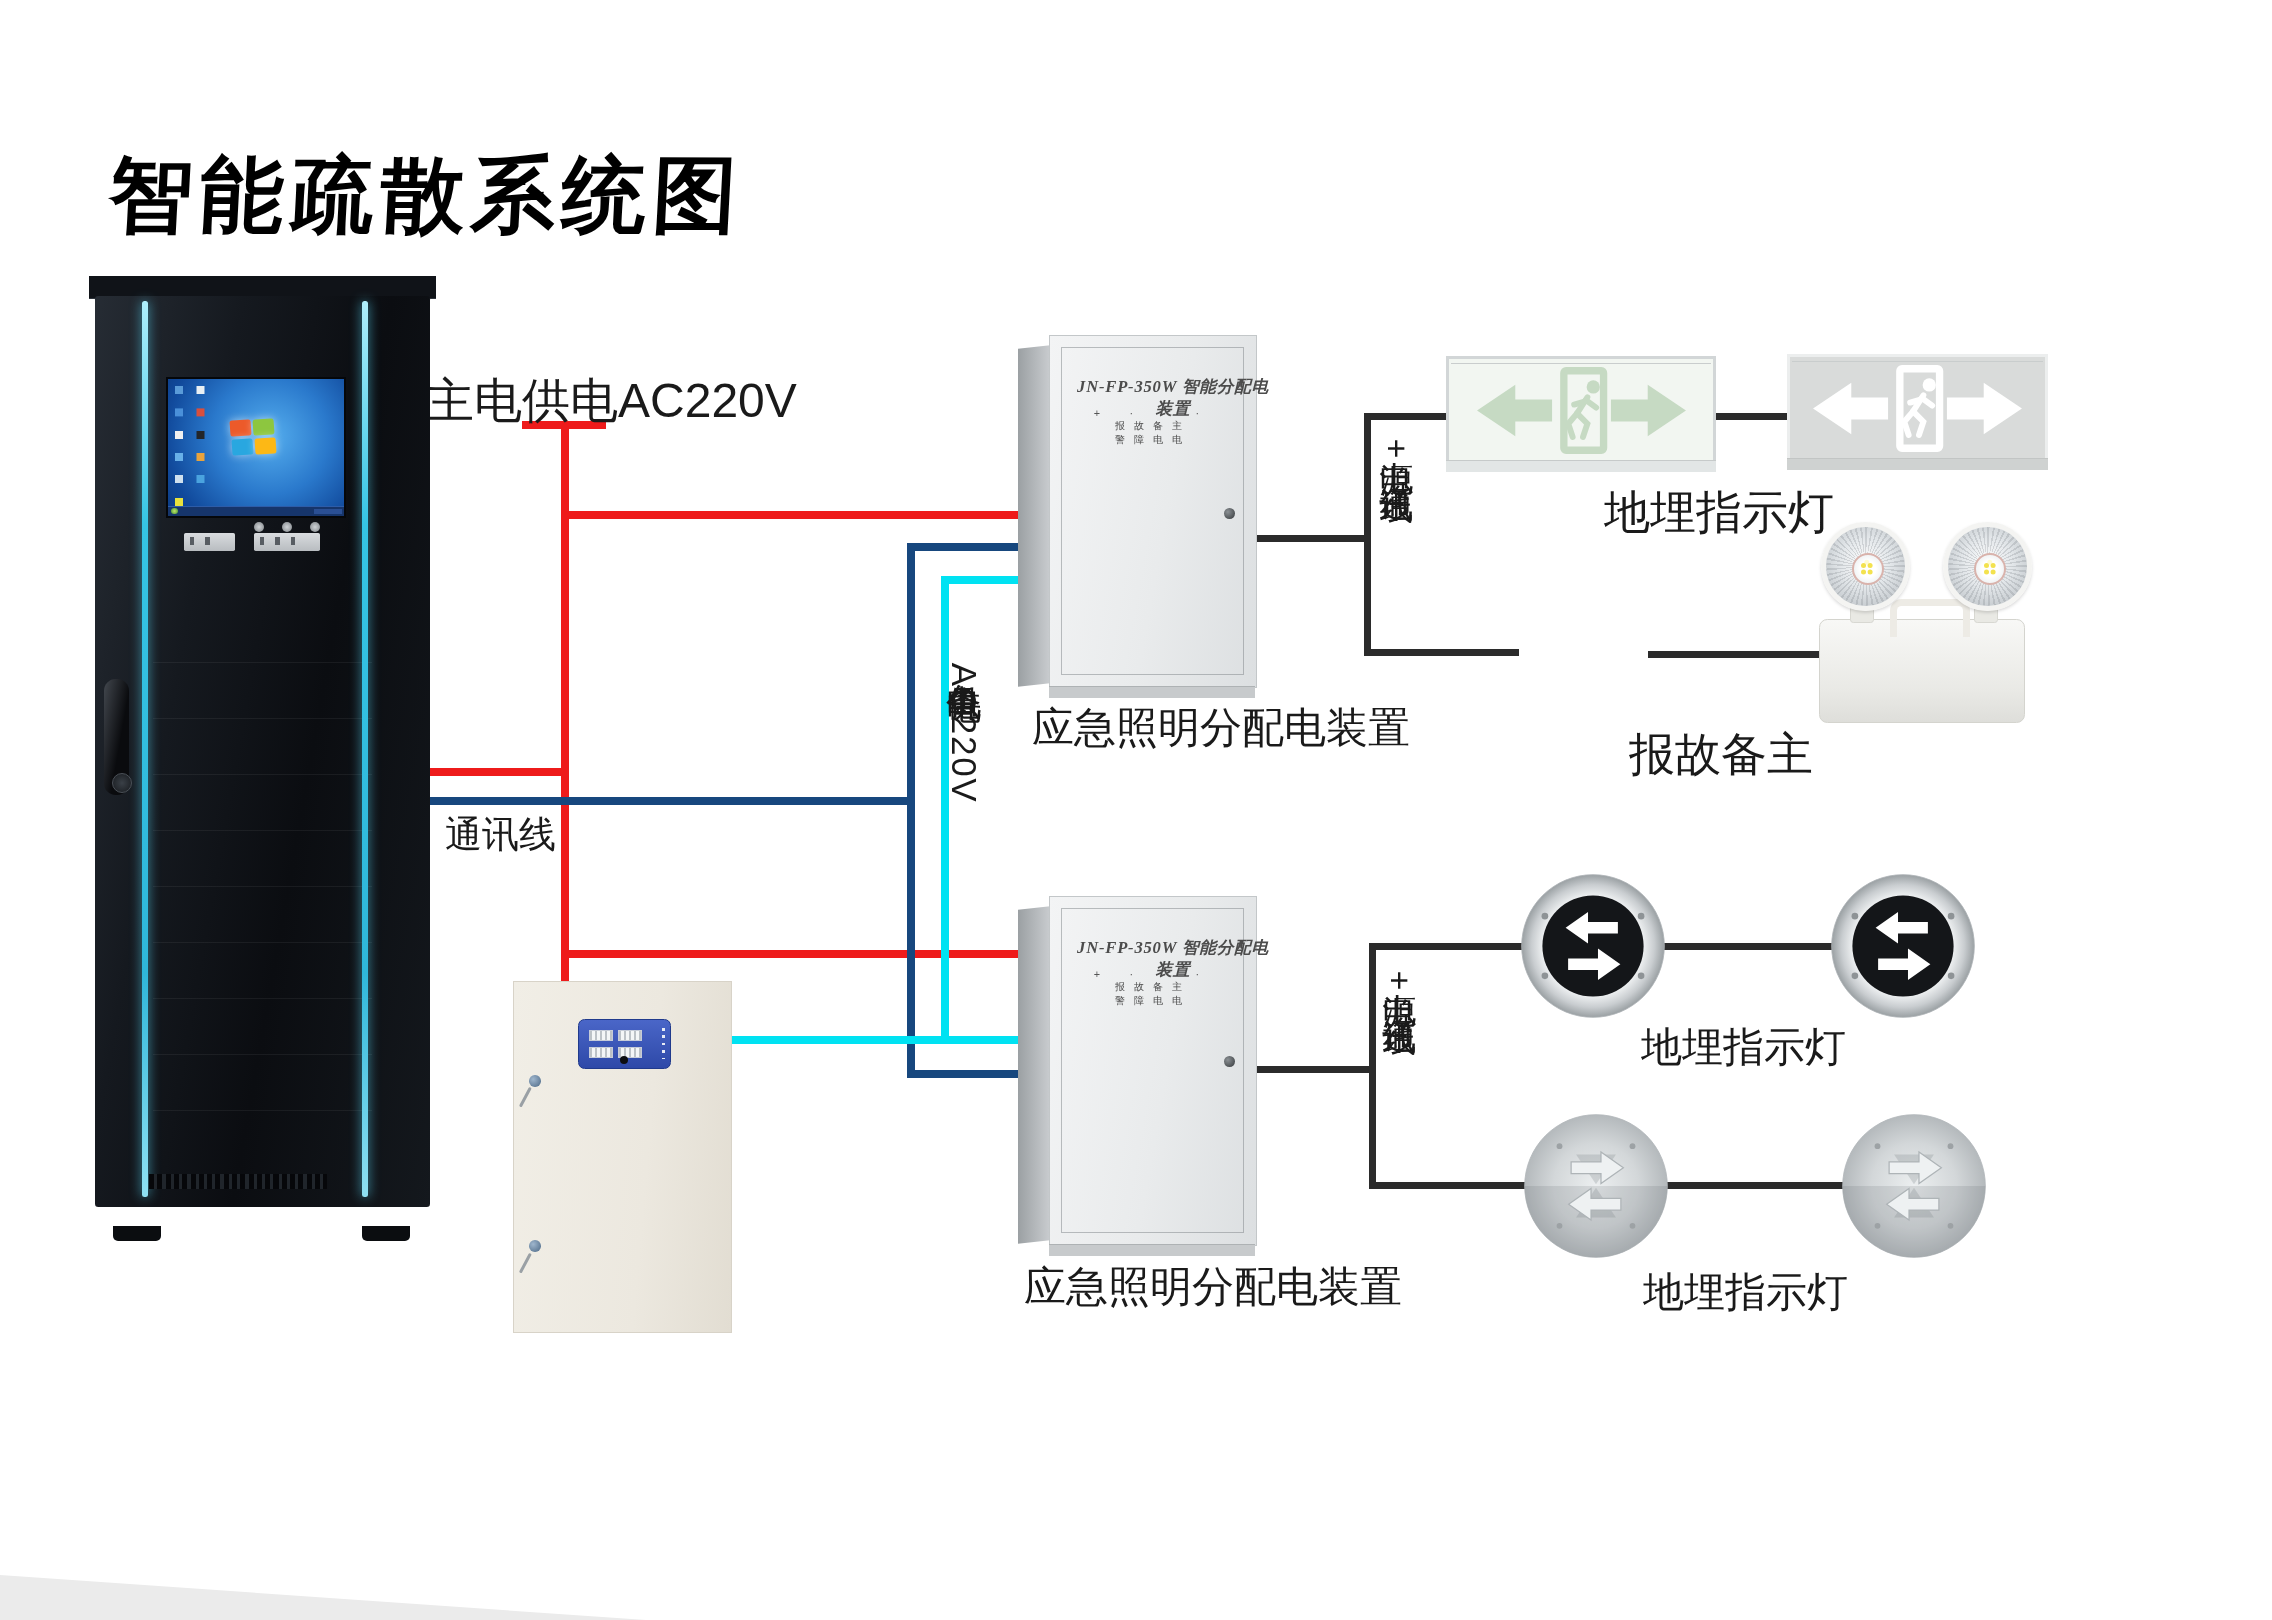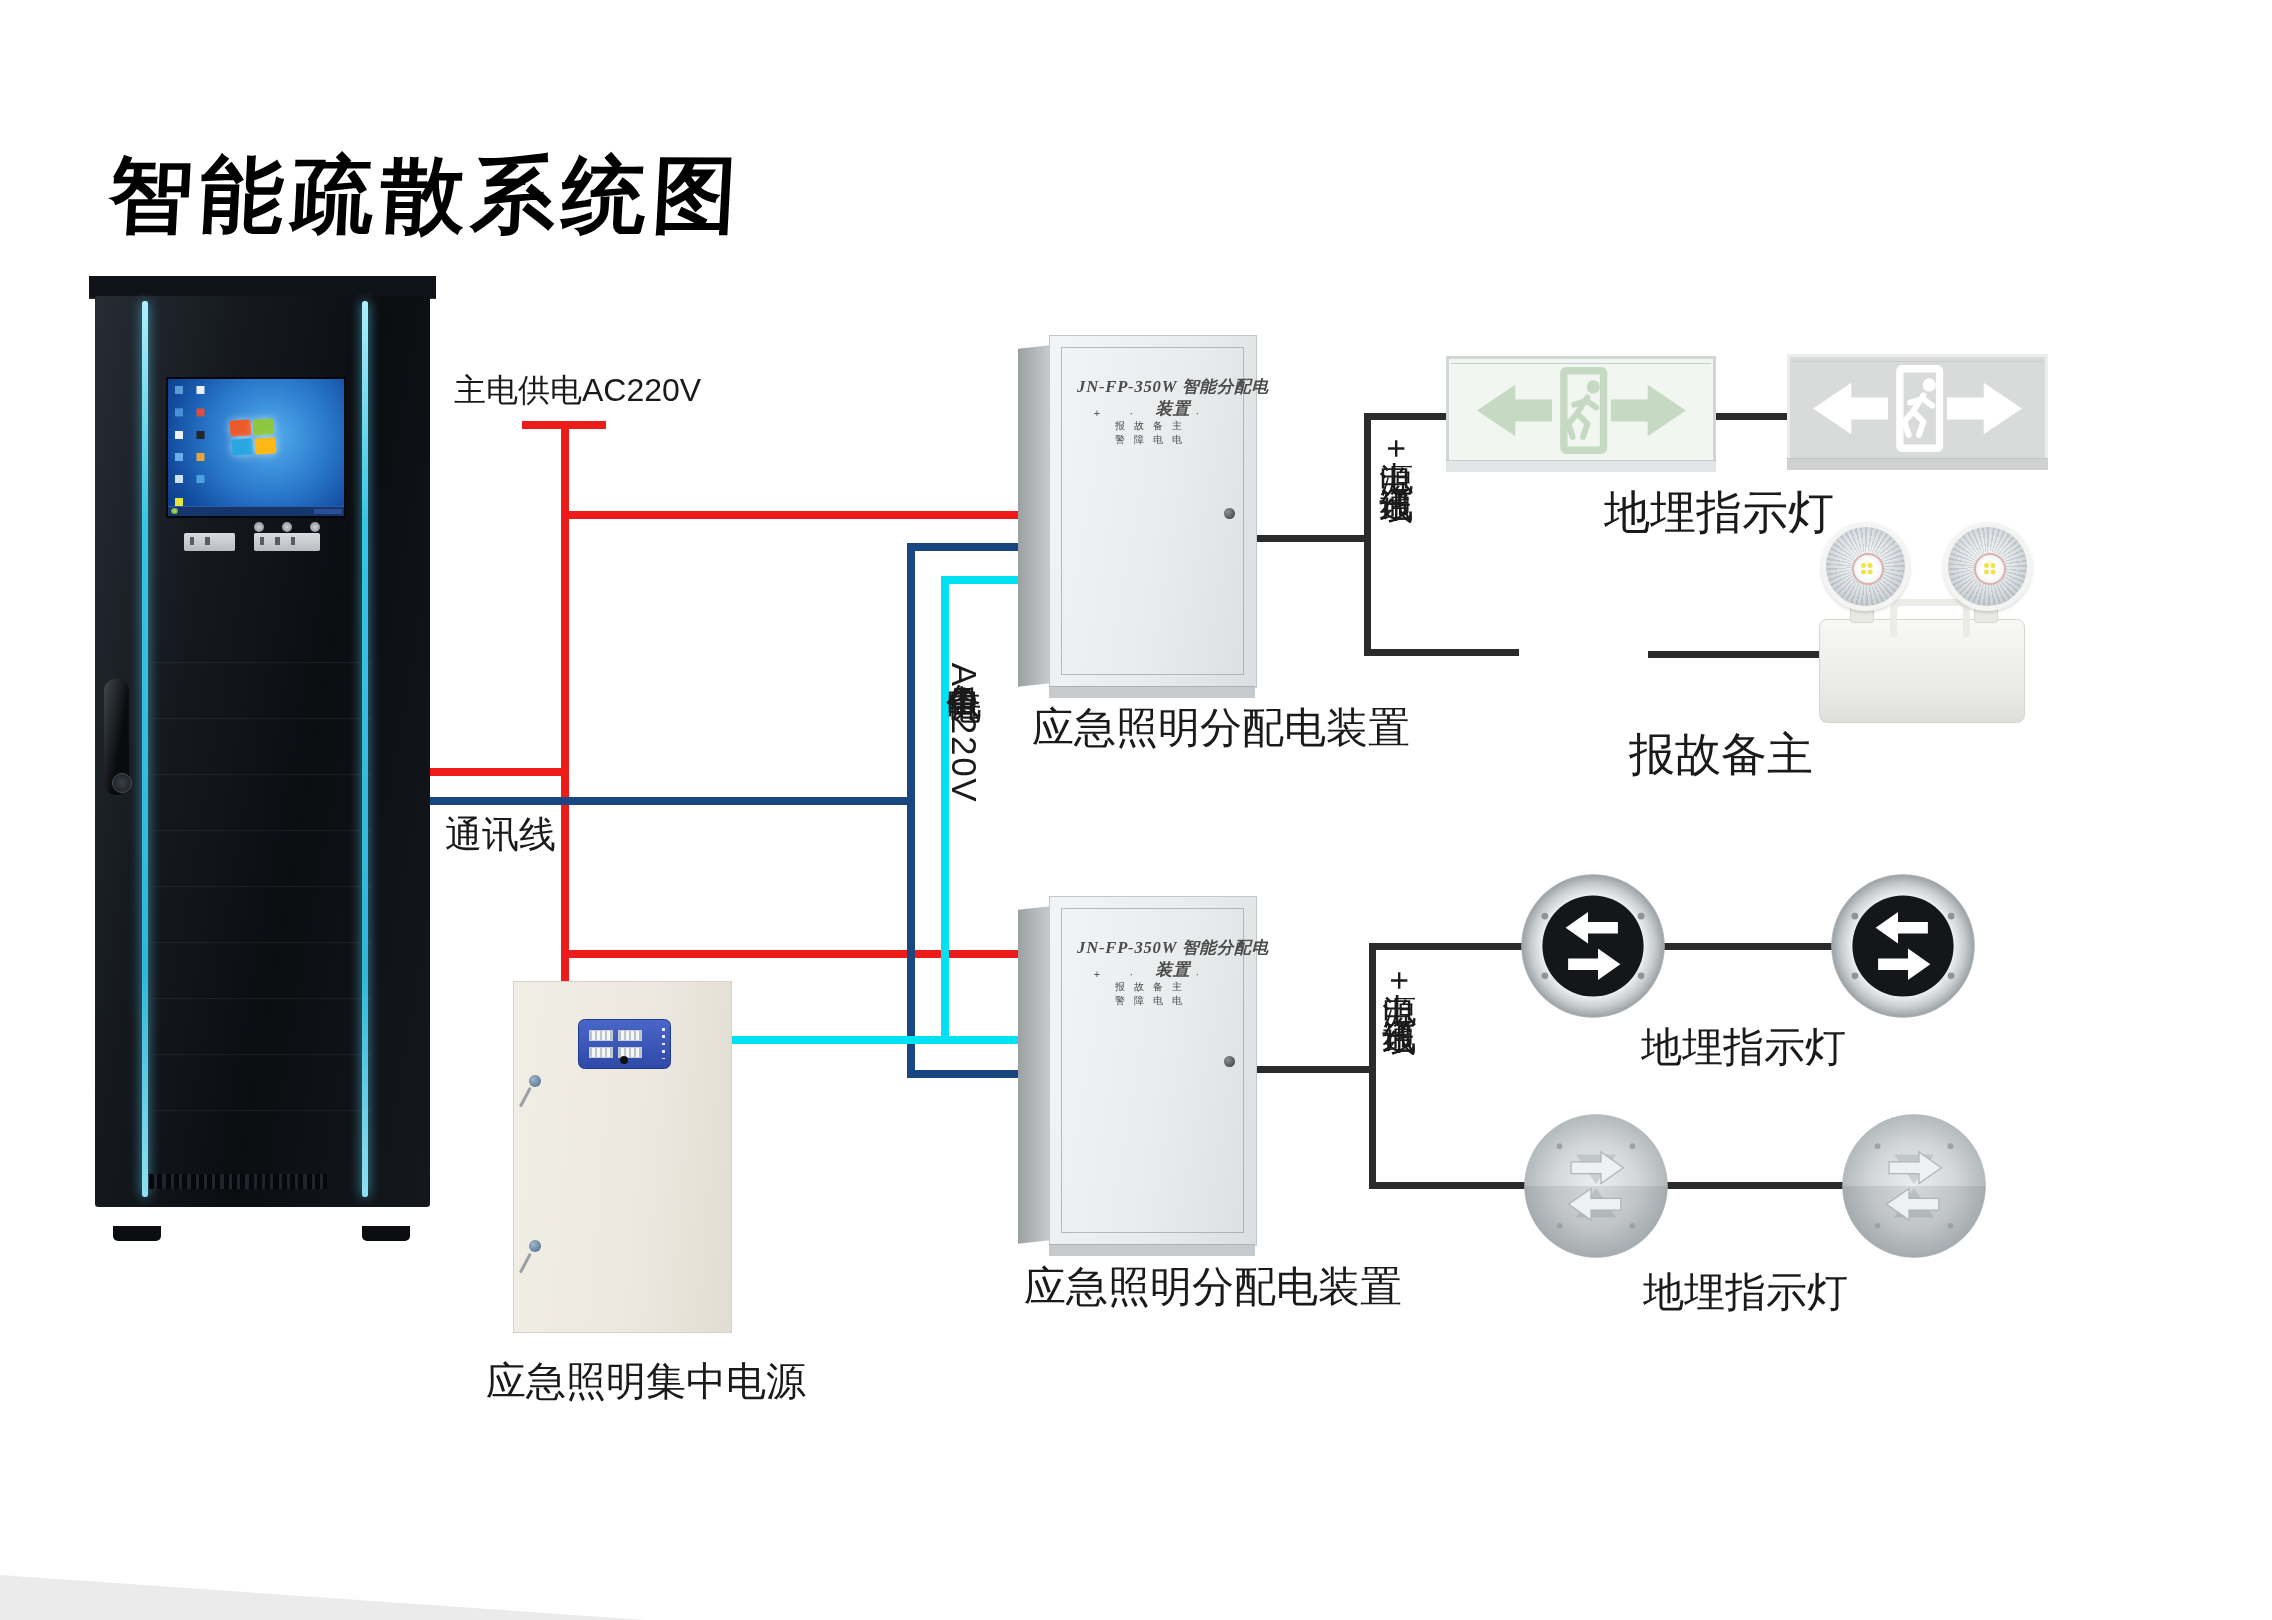--- a/index.html
+++ b/index.html
@@ -164,21 +164,21 @@
   <div class="wire blk" style="left:1716px;top:413px;width:71px;height:6.6px;"></div>
   <div class="wire blk" style="left:1364px;top:649px;width:155px;height:6.6px;"></div>
   <div class="wire blk" style="left:1648px;top:651px;width:172px;height:6.6px;"></div>
   <div class="wire blk" style="left:1257px;top:1066px;width:113px;height:6.6px;"></div>
   <div class="wire blk" style="left:1369px;top:943px;width:6.6px;height:246px;"></div>
   <div class="wire blk" style="left:1369px;top:943px;width:154px;height:6.6px;"></div>
   <div class="wire blk" style="left:1664px;top:943px;width:168px;height:6.6px;"></div>
   <div class="wire blk" style="left:1369px;top:1182px;width:157px;height:6.6px;"></div>
   <div class="wire blk" style="left:1666px;top:1182px;width:177px;height:6.6px;"></div>
 
-  <div class="label" style="left:454px;top:369px;font-size:32px;">主电供电AC220V</div>
+  <div class="label" style="left:426px;top:369px;font-size:48px;">主电供电AC220V</div>
   <div class="label" style="left:445px;top:810px;font-size:37px;">通讯线</div>
   <div class="vtext" style="left:945px;top:656px;font-size:35px;">备电供电AC220V</div>
   <div class="vtext" style="left:1378px;top:435px;font-size:34px;">电源+通讯线</div>
   <div class="vtext" style="left:1381px;top:967px;font-size:34px;">电源+通讯线</div>
 
   <div class="rack">
     <div class="cap"></div>
     <div class="body"></div>
     <div class="unitlines"></div>
     <div class="strip" style="left:47px;"></div>
@@ -212,21 +212,20 @@
       <div class="seg" style="left:10px;top:27px;"></div>
       <div class="seg" style="left:39px;top:27px;"></div>
       <div class="pins"></div>
       <div class="knob"></div>
     </div>
     <div class="keyhole" style="left:15px;top:93px;"></div>
     <div class="keytail" style="left:10px;top:104px;"></div>
     <div class="keyhole" style="left:15px;top:258px;"></div>
     <div class="keytail" style="left:10px;top:270px;"></div>
   </div>
-  <div class="label" style="left:486px;top:1354px;font-size:40px;">应急照明集中电源</div>
 
   <div class="dbox" style="left:1018px;top:335px;height:363px;">
     <div class="side" style="height:338px;"></div>
     <div class="face" style="height:351px;">
       <div class="door"></div>
       <div class="btitle">JN-FP-350W 智能分配电装置</div>
       <div class="ledcross">+ · · ·</div>
       <div class="ledrow" style="top:84px;">报故备主</div>
       <div class="ledrow" style="top:98px;">警障电电</div>
       <div class="keyhole" style="left:174px;top:172px;"></div>

